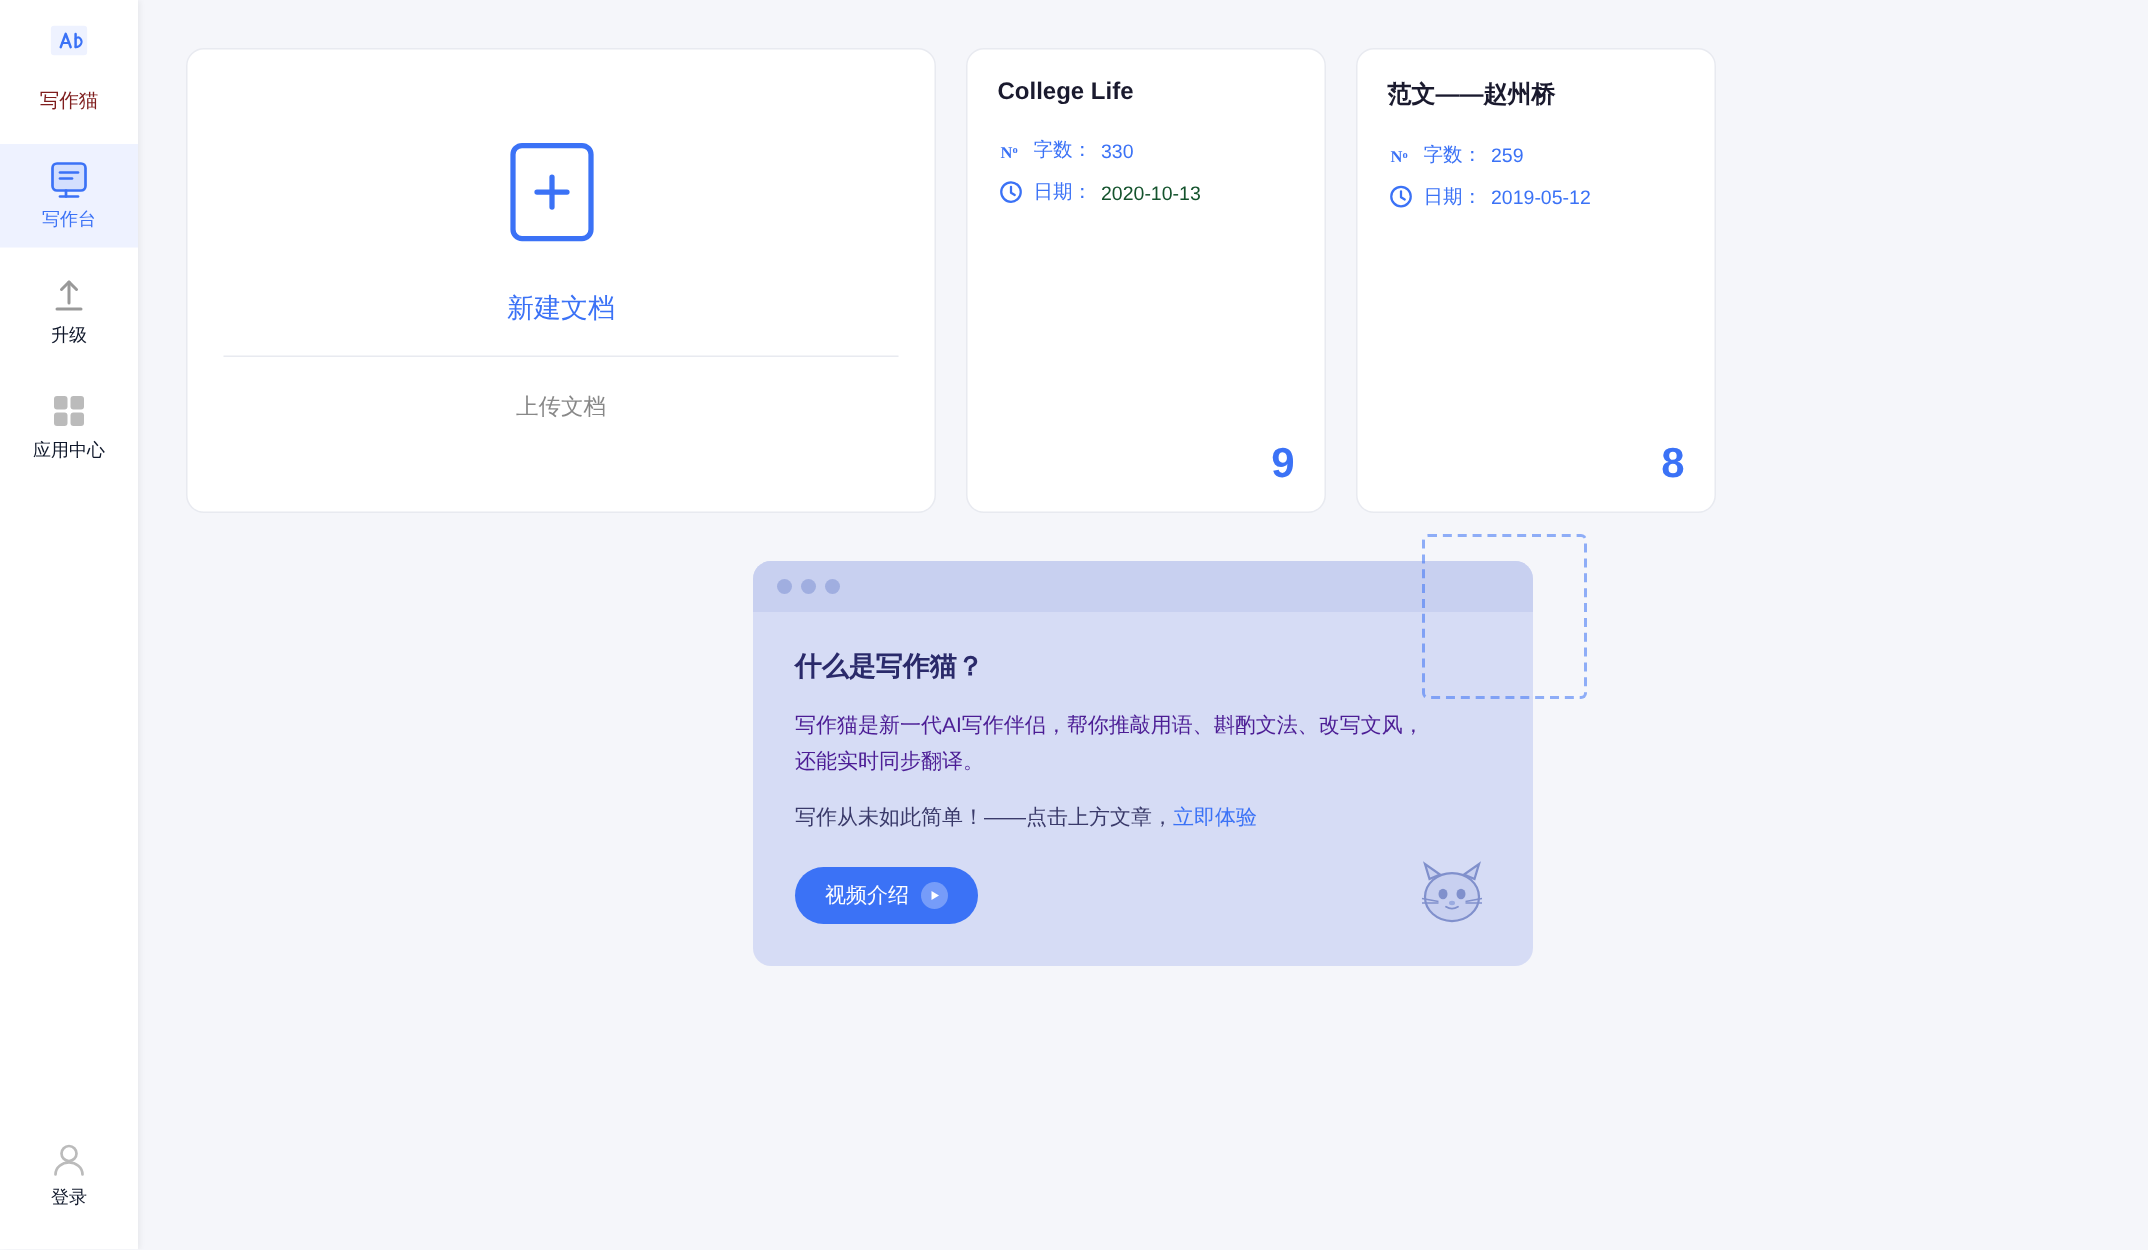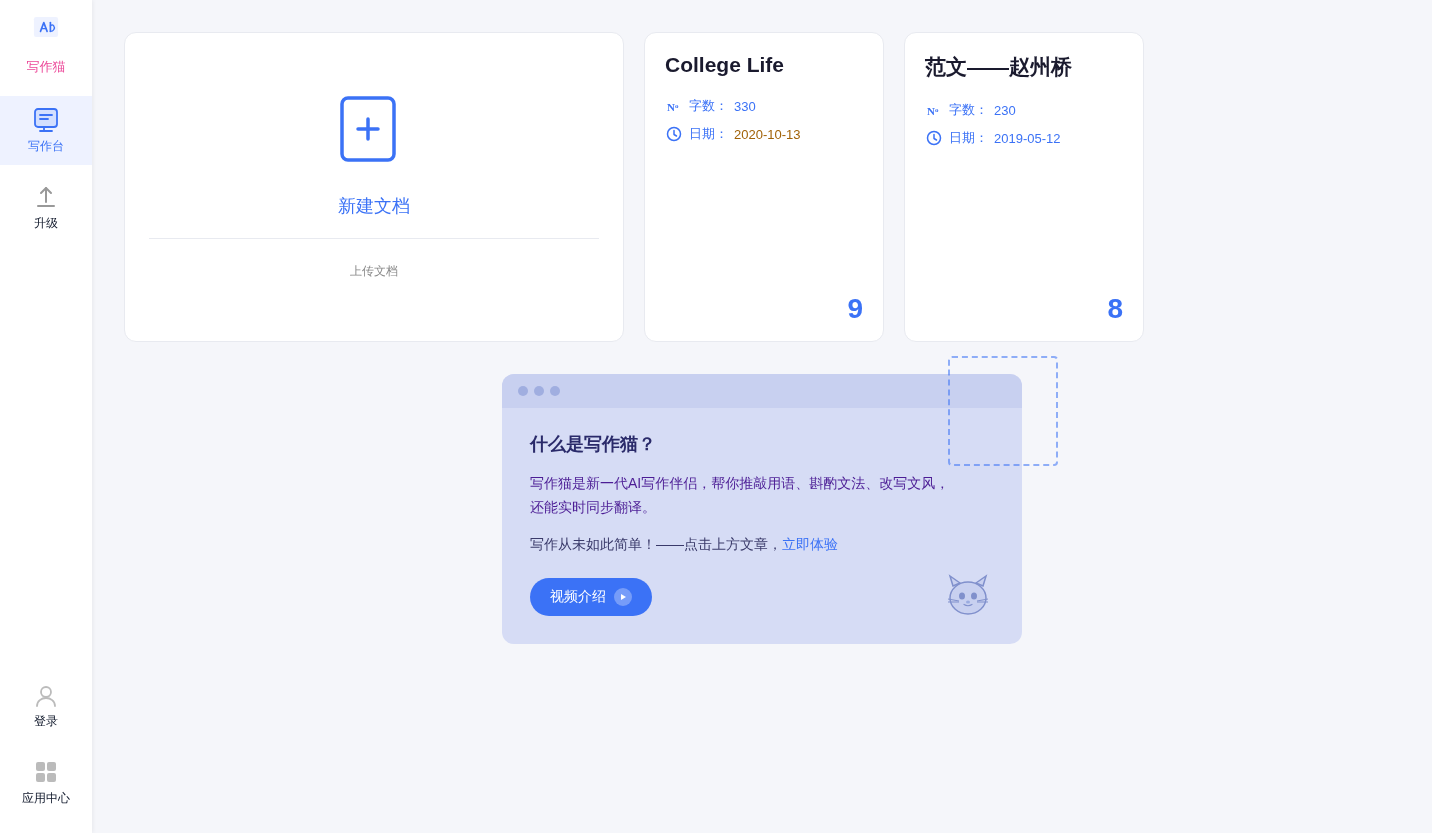--- a/index.html
+++ b/index.html
@@ -31,21 +31,21 @@
       display: flex;
       flex-direction: column;
       align-items: center;
     }
     .logo-icon {
       width: 48px;
       height: 40px;
     }
     .logo-text {
       font-size: 13px;
-      color: #ec4899;
+      color: #7f1d1d;
       margin-top: 20px;
       font-weight: 500;
     }
     .sidebar-nav {
       display: flex;
       flex-direction: column;
       align-items: center;
       width: 100%;
       gap: 8px;
       flex: 1;
@@ -120,35 +120,35 @@
       font-size: 18px;
       color: #3b72f6;
       font-weight: 500;
     }
     .divider-h {
       width: 100%;
       height: 1px;
       background: #e8eaf0;
     }
     .upload-label {
-      font-size: 12px;
+      font-size: 15px;
       color: #888;
       padding-top: 4px;
     }
 
     
     .doc-card {
       width: 240px;
       min-height: 310px;
       display: flex;
       flex-direction: column;
       padding: 20px 20px 16px 20px;
     }
     .doc-title {
-      font-size: 21px;
+      font-size: 16px;
       font-weight: 600;
       color: #1a1a2e;
       margin-bottom: 20px;
     }
     .doc-meta {
       display: flex;
       flex-direction: column;
       gap: 10px;
       flex: 1;
     }
@@ -295,40 +295,40 @@
       <div class="sidebar-icon">
         <svg width="26" height="26" viewBox="0 0 26 26" fill="none">
           <path d="M13 4 L13 18" stroke="#999" stroke-width="2" stroke-linecap="round"></path>
           <path d="M8 9 L13 4 L18 9" stroke="#999" stroke-width="2" stroke-linecap="round" stroke-linejoin="round" fill="none"></path>
           <path d="M5 22 L21 22" stroke="#999" stroke-width="2" stroke-linecap="round"></path>
         </svg>
       </div>
       <span class="sidebar-item-label">升级</span>
     </div>
 
-    <div class="sidebar-item" style="margin-top: auto;">
-      <div class="sidebar-icon">
-        <svg width="26" height="26" viewBox="0 0 26 26" fill="none">
-          <circle cx="13" cy="10" r="5" stroke="#bbb" stroke-width="1.8" fill="none"></circle>
-          <path d="M4 24 C4 19 8.5 16 13 16 C17.5 16 22 19 22 24" stroke="#bbb" stroke-width="1.8" stroke-linecap="round" fill="none"></path>
-        </svg>
-      </div>
-      <span class="sidebar-item-label">登录</span>
-    </div>
-
     <div class="sidebar-item">
       <div class="sidebar-icon">
         <svg width="26" height="26" viewBox="0 0 26 26" fill="none">
           <rect x="3" y="3" width="9" height="9" rx="2" fill="#bbb"></rect>
           <rect x="14" y="3" width="9" height="9" rx="2" fill="#bbb"></rect>
           <rect x="3" y="14" width="9" height="9" rx="2" fill="#bbb"></rect>
           <rect x="14" y="14" width="9" height="9" rx="2" fill="#bbb"></rect>
         </svg>
       </div>
       <span class="sidebar-item-label">应用中心</span>
+    </div>
+
+    <div class="sidebar-item" style="margin-top: auto;">
+      <div class="sidebar-icon">
+        <svg width="26" height="26" viewBox="0 0 26 26" fill="none">
+          <circle cx="13" cy="10" r="5" stroke="#bbb" stroke-width="1.8" fill="none"></circle>
+          <path d="M4 24 C4 19 8.5 16 13 16 C17.5 16 22 19 22 24" stroke="#bbb" stroke-width="1.8" stroke-linecap="round" fill="none"></path>
+        </svg>
+      </div>
+      <span class="sidebar-item-label">登录</span>
     </div>
   </nav>
 </div>
 
 <div class="main">
 
   <div class="cards-row">
 
     <div class="card new-doc-card">
       <div class="new-doc-icon">
@@ -357,38 +357,38 @@
           <span style="color:#3b72f6">330</span>
         </div>
         <div class="doc-meta-row">
           <div class="meta-icon">
             <svg width="16" height="16" viewBox="0 0 16 16" fill="none">
               <circle cx="8" cy="8" r="6.5" stroke="#3b72f6" stroke-width="1.5" fill="none"></circle>
               <path d="M8 4.5 L8 8.5 L10.5 10" stroke="#3b72f6" stroke-width="1.5" stroke-linecap="round" stroke-linejoin="round"></path>
             </svg>
           </div>
           <span style="color:#3b72f6">日期：</span>
-          <span style="color:#a16207">2020-10-13</span>
+          <span style="color:#14532d">2020-10-13</span>
         </div>
       </div>
       <div class="doc-count">9</div>
     </div>
 
     <div class="card doc-card">
       <div class="doc-title">范文——赵州桥</div>
       <div class="doc-meta">
         <div class="doc-meta-row">
           <div class="meta-icon">
             <svg width="16" height="16" viewBox="0 0 16 16" fill="none">
               <text x="1" y="13" font-size="11" font-weight="700" fill="#3b72f6" font-family="serif">N</text>
               <text x="9" y="10" font-size="7" font-weight="700" fill="#3b72f6" font-family="serif">o</text>
             </svg>
           </div>
           <span style="color:#3b72f6">字数：</span>
-          <span style="color:#3b72f6">230</span>
+          <span style="color:#3b72f6">259</span>
         </div>
         <div class="doc-meta-row">
           <div class="meta-icon">
             <svg width="16" height="16" viewBox="0 0 16 16" fill="none">
               <circle cx="8" cy="8" r="6.5" stroke="#3b72f6" stroke-width="1.5" fill="none"></circle>
               <path d="M8 4.5 L8 8.5 L10.5 10" stroke="#3b72f6" stroke-width="1.5" stroke-linecap="round" stroke-linejoin="round"></path>
             </svg>
           </div>
           <span style="color:#3b72f6">日期：</span>
           <span style="color:#3b72f6">2019-05-12</span>

